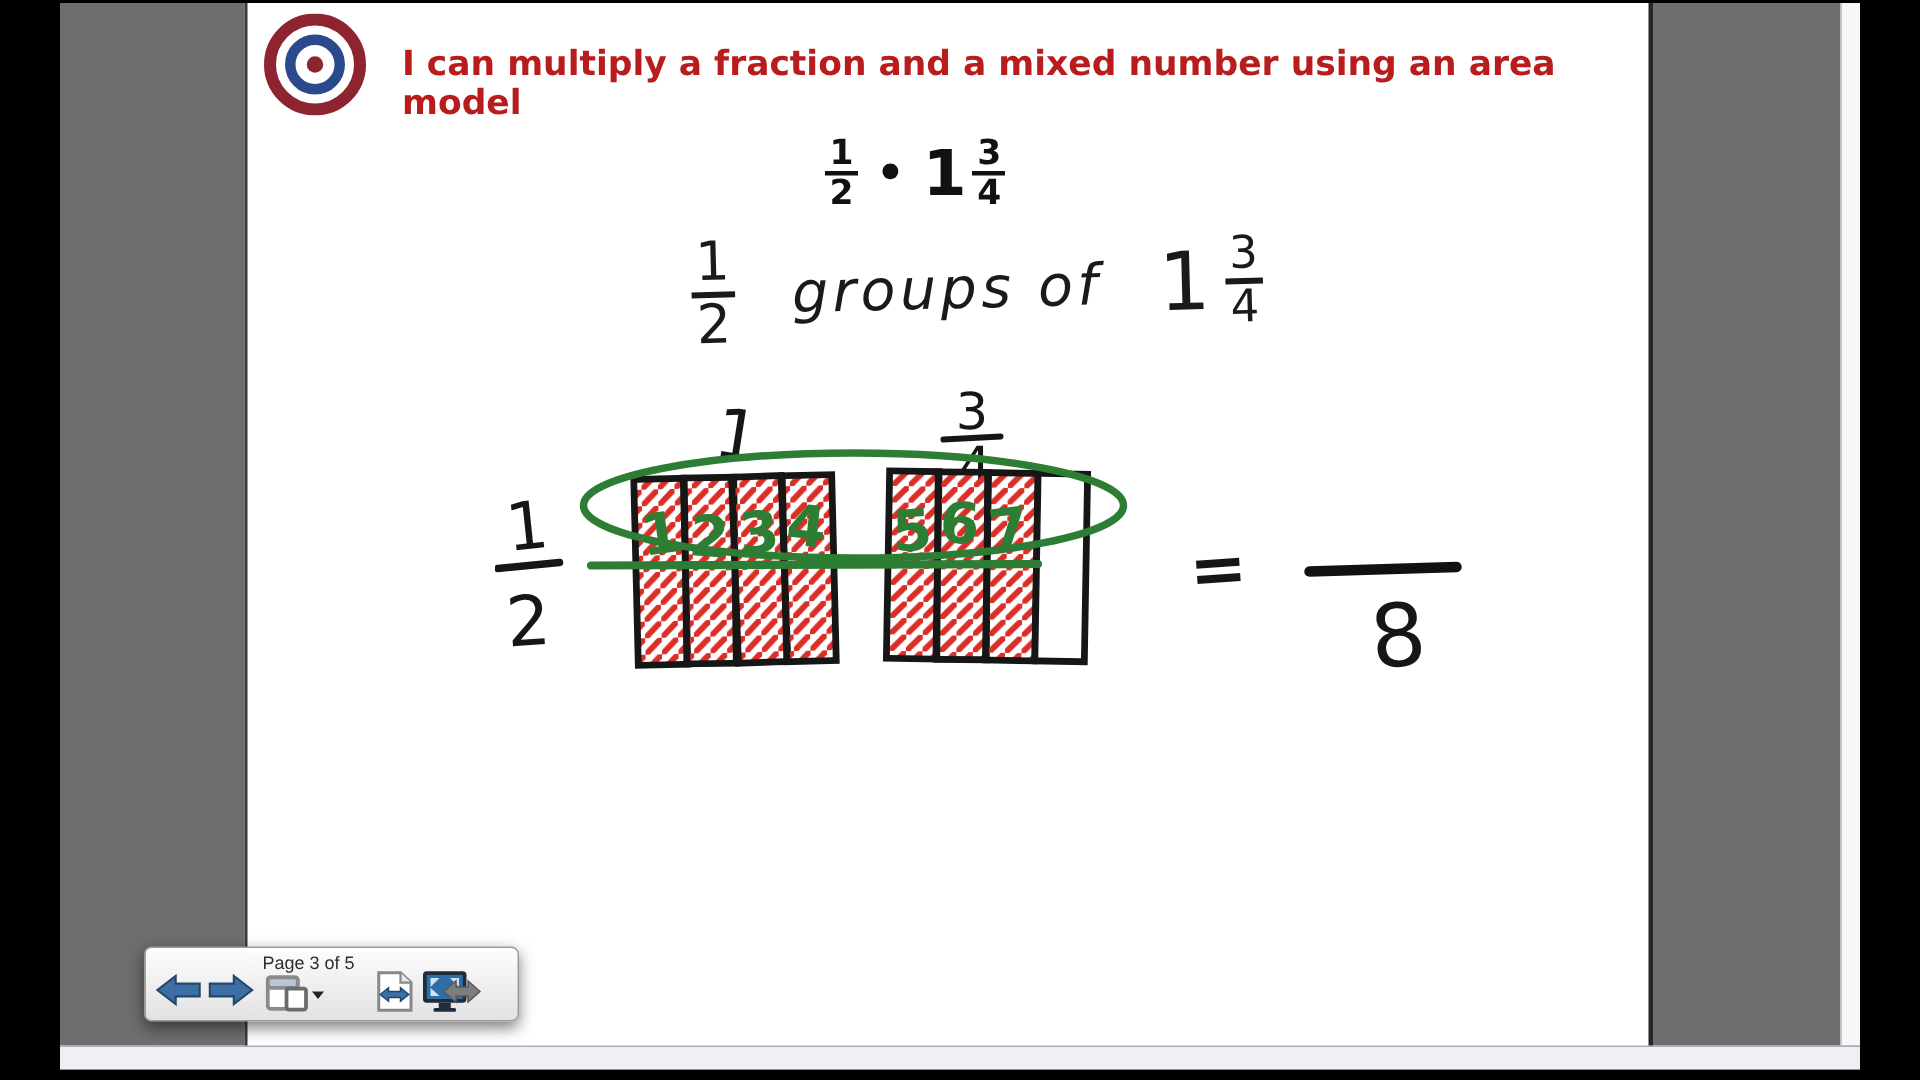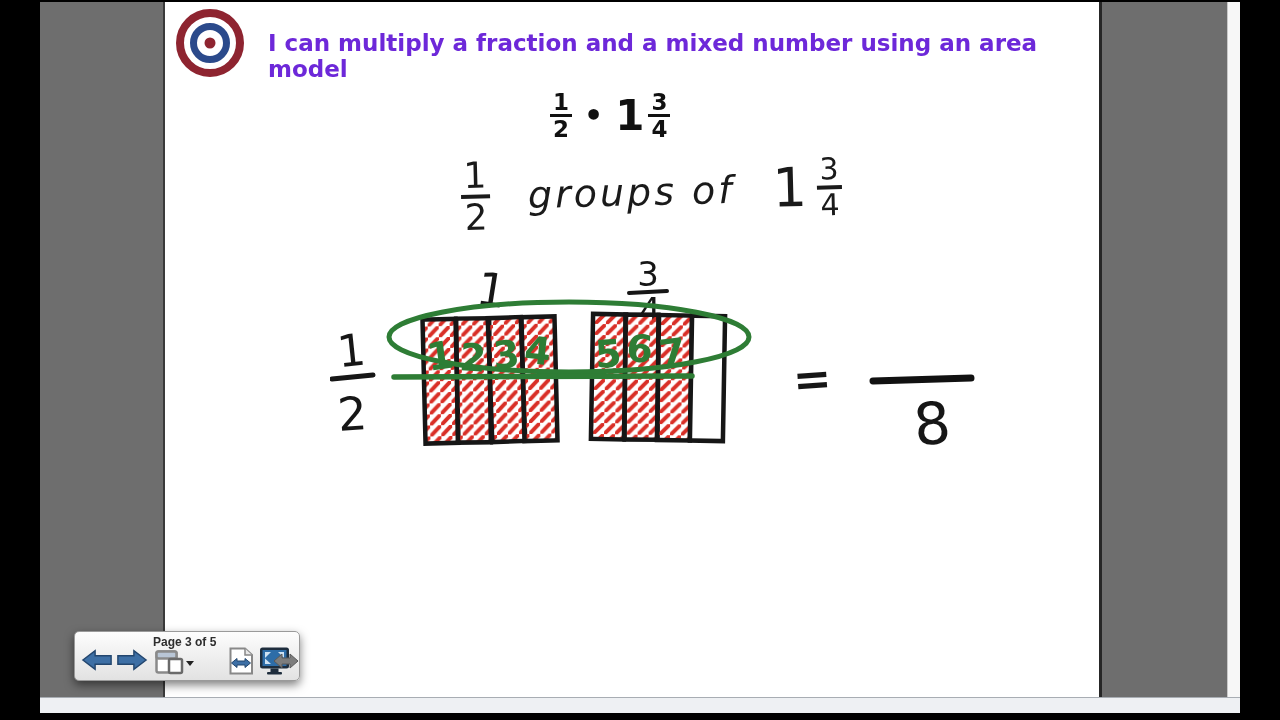--- a/index.html
+++ b/index.html
@@ -16,21 +16,21 @@
   .vscroll { position:absolute; left:1227px; top:2px; width:13px; height:695px;
              background:#f7f7f7; border-left:1px solid #c9c9c9; }
   .hscroll { position:absolute; left:40px; top:697px; width:1200px; height:16px;
              background:#eef0f3; border-top:1px solid #a8adb3; }
 
   
   .bullseye { position:absolute; left:11px; top:7px; width:68px; height:68px; }
 
   .lesson-title { position:absolute; left:103px; top:28px; width:800px;
                   font-family:"DejaVu Sans", sans-serif; font-weight:bold;
-                  font-size:23px; color:#6d28d9; letter-spacing:0px; }
+                  font-size:23px; color:#b91c1c; letter-spacing:0px; }
 
   .expr { position:absolute; left:385px; top:88px; display:flex; align-items:center;
           color:#111; font-family:"DejaVu Sans", sans-serif; font-weight:bold; }
   .frac { display:inline-flex; flex-direction:column; text-align:center; line-height:1.05; }
   .frac .fnum { border-bottom:3px solid #111; padding:0 3px; }
   .expr .frac { font-size:23px; }
   .expr .dot { font-size:30px; margin:0 12px; }
   .expr .whole { font-size:42px; margin-right:4px; }
 
   .hand-line { position:absolute; left:296px; top:150px; display:flex; align-items:center;
@@ -42,23 +42,23 @@
   .hand-line .mixed { display:flex; align-items:center; gap:10px; }
   .hand-line .mixed .whole { font-size:54px; font-weight:normal; }
   .hand-line .mixed .frac { font-size:30px; }
 
   .model { position:absolute; left:165px; top:246px; width:660px; height:210px; }
 
   .extend-wrap { position:absolute; left:0; top:673px; width:100%; text-align:center; }
   .extend-link { color:#3b3bbb; font-size:12px; text-decoration:underline; cursor:pointer; }
 
   
-  .toolbar { position:absolute; left:74px; top:631px; width:226px; height:50px;
+  .toolbar { position:absolute; left:96px; top:631px; width:250px; height:50px;
              background:linear-gradient(#fdfdfd,#e2e2e2); border:1px solid #9a9a9a;
-             border-radius:5px; box-shadow:0 4px 10px rgba(0,0,0,.5); z-index:20;font-weight:bold; }
+             border-radius:5px; box-shadow:0 4px 10px rgba(0,0,0,.5); z-index:20; }
   .tb-pagetext { position:absolute; left:78px; top:3px; font-size:12px; color:#2e2e2e; }
   .tb-btn { position:absolute; cursor:pointer; }
   .tb-prev { left:6px;  top:16px; width:32px; height:24px; }
   .tb-next { left:41px; top:16px; width:32px; height:24px; }
   .tb-pages { left:80px; top:18px; width:40px; height:26px; }
   .tb-fit  { left:152px; top:15px; width:28px; height:28px; }
   .tb-full { left:184px; top:14px; width:31px; height:30px; }
   .tb-hh { left:198px; top:19px; width:26px; height:20px; }
 </style>
 </head>

